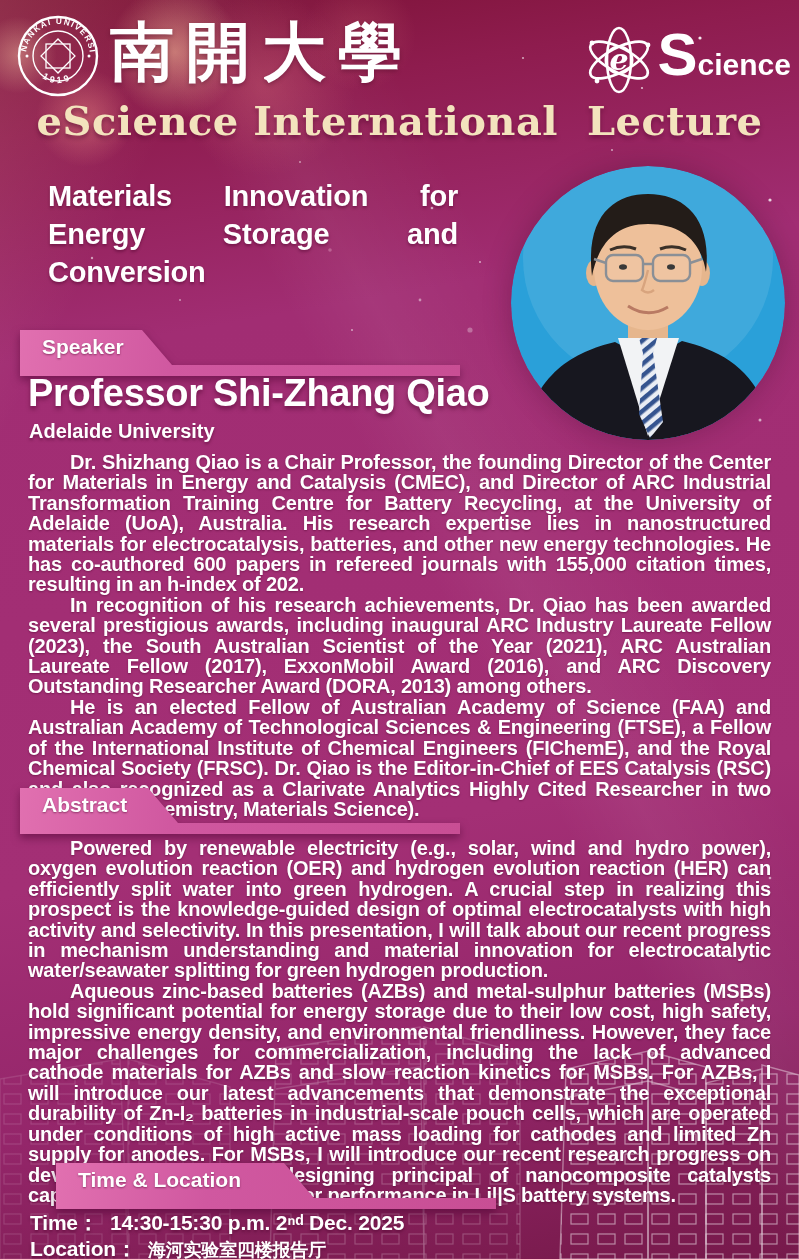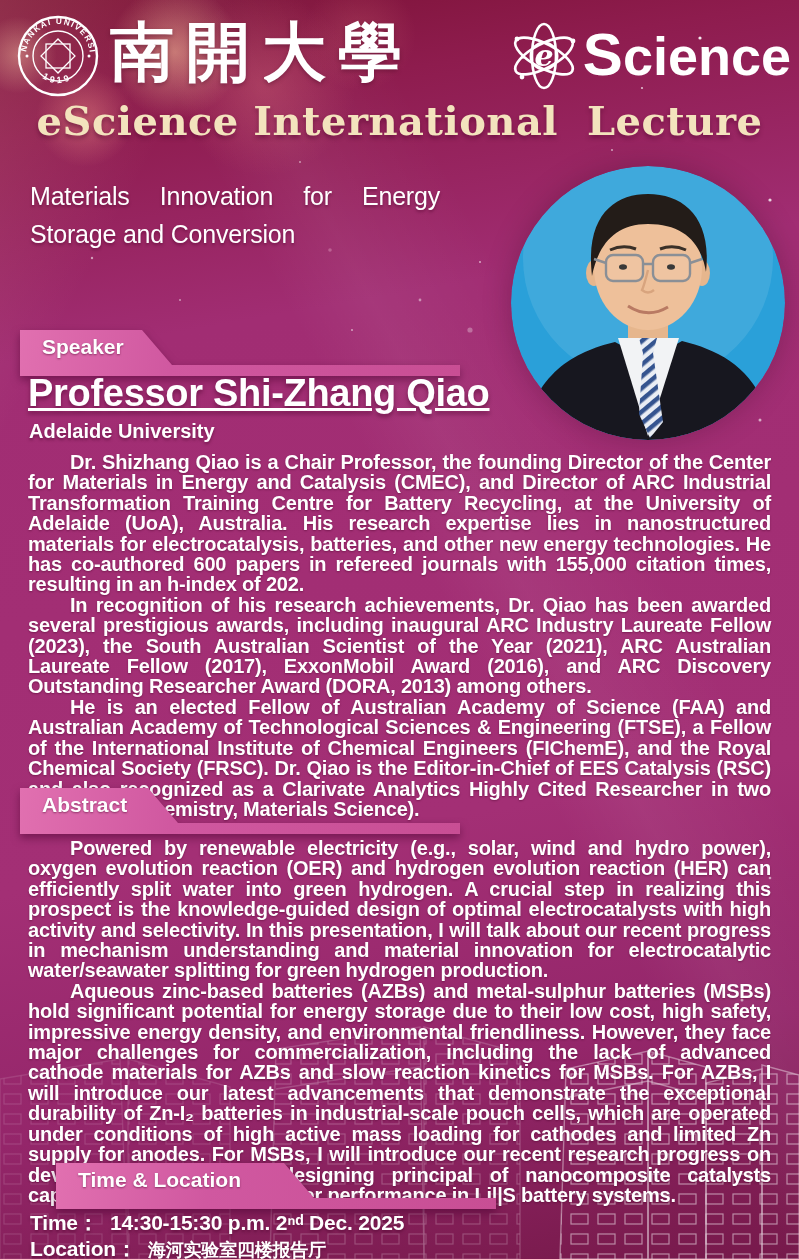--- a/index.html
+++ b/index.html
@@ -20,35 +20,35 @@
   .abs{position:absolute;}
   
   .seal{left:16px; top:14px; width:84px; height:84px;}
   .calligraphy{
     left:110px; top:10px; font-size:64px; line-height:84px; font-weight:bold;
     letter-spacing:12px; color:#fff; text-shadow:0 2px 4px rgba(60,0,30,.35);
     font-family:"DejaVu Serif", serif;
   }
   .elogo{right:8px; top:16px; display:flex; align-items:center; gap:2px;}
   .elogo .wordmark{
-    display:block; color:#fff; font-weight:bold; font-size:54px; line-height:78px;
+    display:block; color:#fff; font-weight:bold; font-size:30px; line-height:78px;
     letter-spacing:0px; font-family:"Liberation Sans", sans-serif;
   }
   .elogo .wordmark::first-letter{font-size:60px;}
   
   .banner-title{
     left:0; top:97px; width:799px; text-align:center;
     font-family:"DejaVu Serif", serif; font-weight:bold; font-size:40px;
     color:#f3e3bd; white-space:pre; letter-spacing:.5px;
     text-shadow:0 3px 4px rgba(70,0,40,.45);
   }
   
   .lecture-title{
-    left:30px; top:177px; width:410px;
-    font-size:25px; line-height:38px; font-weight:normal; color:#fff;
+    left:48px; top:177px; width:410px;
+    font-size:29px; line-height:38px; font-weight:bold; color:#fff;
     text-align:justify; text-shadow:0 2px 3px rgba(70,0,40,.45);
     letter-spacing:-.2px;
   }
   
   .photo{left:511px; top:166px; width:274px; height:274px; border-radius:50%;
     box-shadow:0 0 28px rgba(40,0,25,.25);}
   
   .badge-wrap{filter:drop-shadow(0 4px 4px rgba(70,0,45,.5)); width:440px; height:46px;}
   .badge{
     width:440px; height:46px;
@@ -58,21 +58,21 @@
     text-shadow:0 1px 2px rgba(70,0,40,.5);
   }
   .badge.speaker {clip-path:polygon(0 0,122px 0,152px 35px,440px 35px,440px 46px,0 46px);}
   .badge.abstract{clip-path:polygon(0 0,128px 0,158px 35px,440px 35px,440px 46px,0 46px);}
   .badge.timeloc {clip-path:polygon(0 0,228px 0,258px 35px,440px 35px,440px 46px,0 46px);margin-left:36px;}
   .w-speaker{left:20px; top:330px;}
   .w-abstract{left:20px; top:788px;}
   .w-timeloc{left:20px; top:1163px;}
   
   .prof-name{left:28px; top:372px; font-size:38px; font-weight:bold;
-    text-shadow:0 3px 4px rgba(70,0,40,.5); letter-spacing:-.3px;text-decoration:underline;}
+    text-shadow:0 3px 4px rgba(70,0,40,.5); letter-spacing:-.3px;}
   .prof-affil{left:29px; top:420px; font-size:20px; font-weight:bold;
     text-shadow:0 2px 3px rgba(70,0,40,.5);}
   
   .bodytext{left:28px; width:743px; font-size:20px; line-height:20.4px;
     font-weight:bold; text-align:justify; letter-spacing:-.2px;
     text-shadow:0 1px 2px rgba(70,0,40,.45);}
   .bodytext p{margin:0; text-indent:42px;}
   .bio{top:452px;}
   .abstract-text{top:838px;}
   

